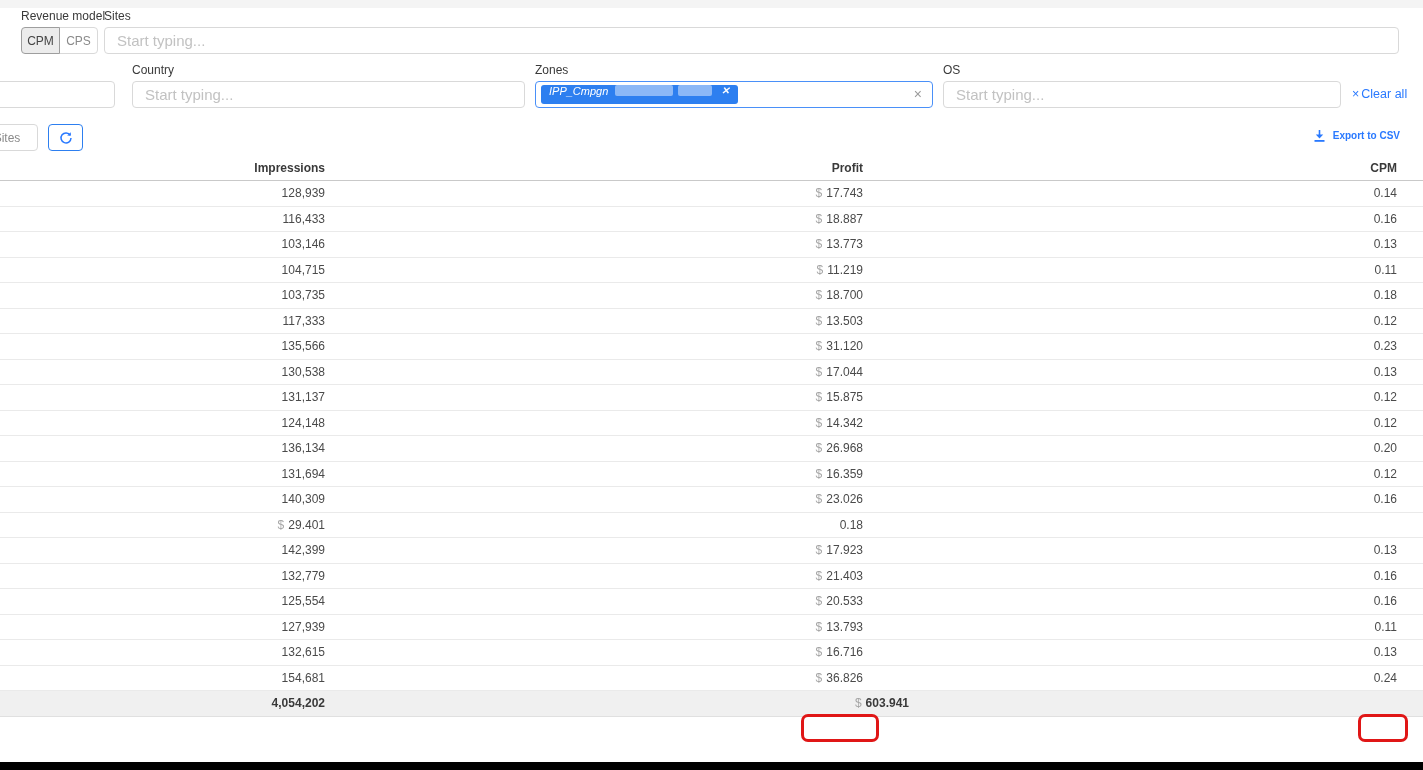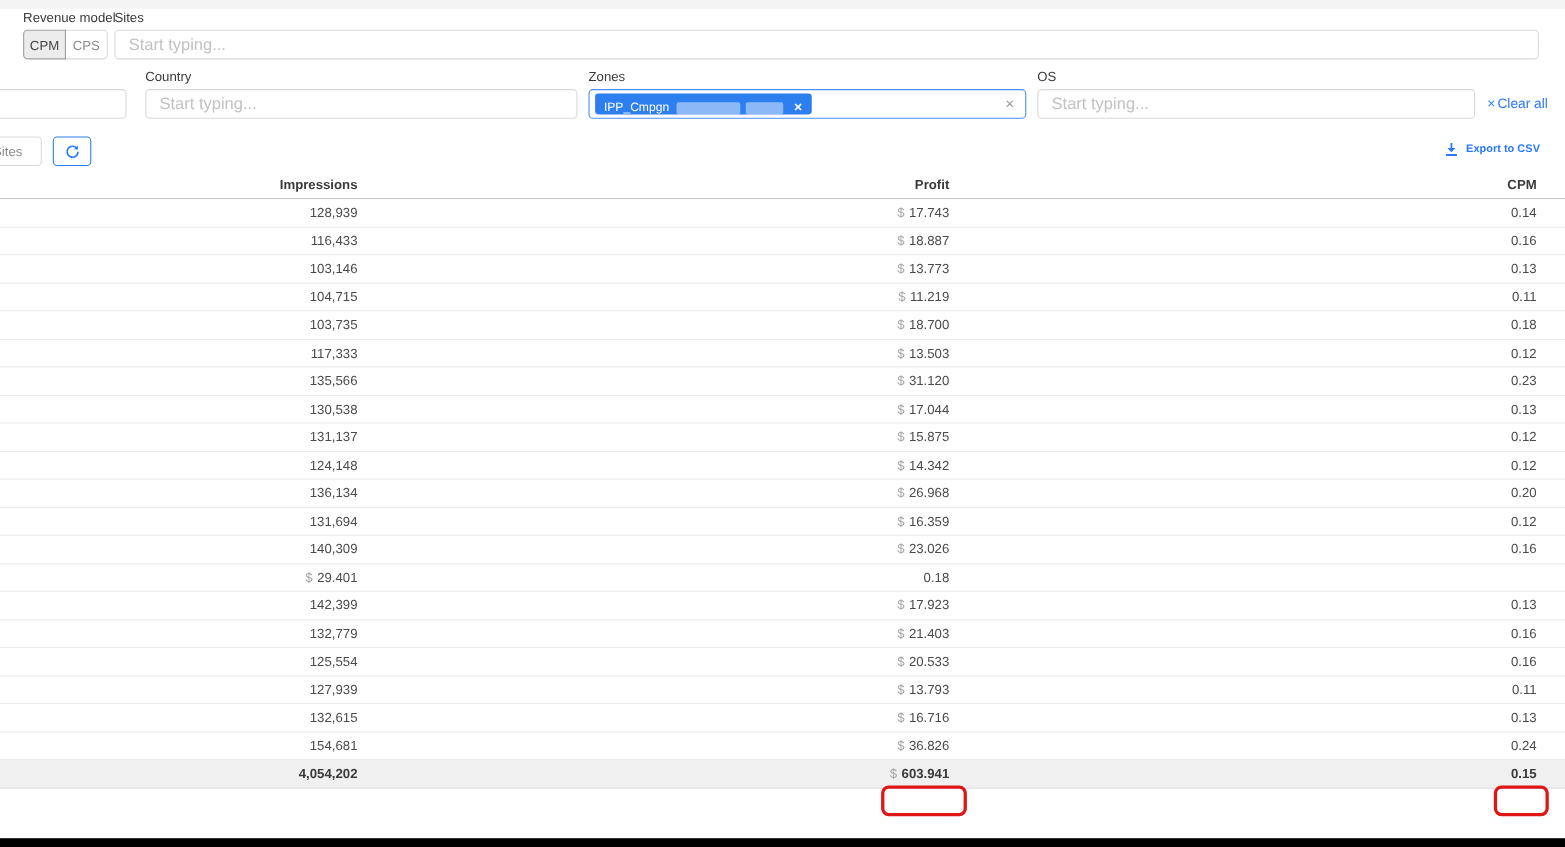--- a/index.html
+++ b/index.html
@@ -41,22 +41,22 @@
   .in-cut     { left: -10px; top: 81px; width: 125px; }
   .in-country { left: 132px; top: 81px; width: 393px; }
   .in-os      { left: 943px; top: 81px; width: 398px; }
 
   .zones-box {
     position: absolute; left: 535px; top: 81px; width: 398px; height: 27px;
     border: 1px solid #4a90f8; border-radius: 4px; background: #fff;
     display: flex; align-items: center; padding: 0 28px 0 5px;
   }
   .zone-tag {
-    display: inline-flex; align-items: flex-end; height: 19px; background: #2d7ff0;
-    border-radius: 3px; padding: 0 8px; color: #fff; font-size: 11px; white-space: nowrap;
+    display: inline-flex; align-items: flex-start; height: 19px; background: #2d7ff0;
+    border-radius: 3px; padding: 0 8px; color: #fff; font-size: 11px; white-space: nowrap; font-style: italic;
   }
   .redact { display: inline-block; height: 11px; background: rgba(255,255,255,0.45); border-radius: 2px; }
   .redact.r1 { width: 58px; margin-left: 7px; }
   .redact.r2 { width: 34px; margin-left: 5px; }
   .zone-tag .tag-x { margin-left: 9px; font-size: 10px; font-weight: bold; cursor: pointer; }
   .zones-clear { position: absolute; right: 10px; top: 4px; color: #9a9a9a; font-size: 14px; cursor: pointer; }
 
   .clear-all {
     position: absolute; left: 1352px; top: 87px; font-size: 12.5px; color: #2979ff;
     cursor: pointer; white-space: nowrap;
@@ -79,21 +79,21 @@
   
   .tbl { position: absolute; left: 0; top: 156px; width: 1423px; }
   .trow {
     display: grid; grid-template-columns: 325px 538px 534px; padding-right: 26px;
     height: 25.5px; align-items: center; border-bottom: 1px solid #eaeaea;
     font-size: 12px; color: #4a4a4a;
   }
   .trow > div { text-align: right; }
   .thead { height: 25px; font-weight: bold; color: #3a3a3a; border-bottom: 1px solid #c9c9c9; }
   .dollar { color: #a5a5a5; margin-right: 4px; }
-  .totals { background: #f0f0f0; font-weight: bold; color: #3a3a3a; border-bottom: 1px solid #e0e0e0; }
+  .totals { background: #f0f0f0; font-weight: bold; color: #3a3a3a; border-bottom: 1px solid #e0e0e0; gap: 46px; }
   .totals .dollar { font-weight: normal; }
 
   
   .red-box { position: absolute; border: 3px solid #e01616; border-radius: 7px; pointer-events: none; }
   .red-box.profit { left: 801px; top: 714px; width: 78px; height: 28px; }
   .red-box.cpm    { left: 1358px; top: 714px; width: 50px; height: 28px; }
 
   .black-bar { position: absolute; left: 0; top: 762px; width: 1423px; height: 8px; background: #000; }
 
   .icon-svg { display: block; }

